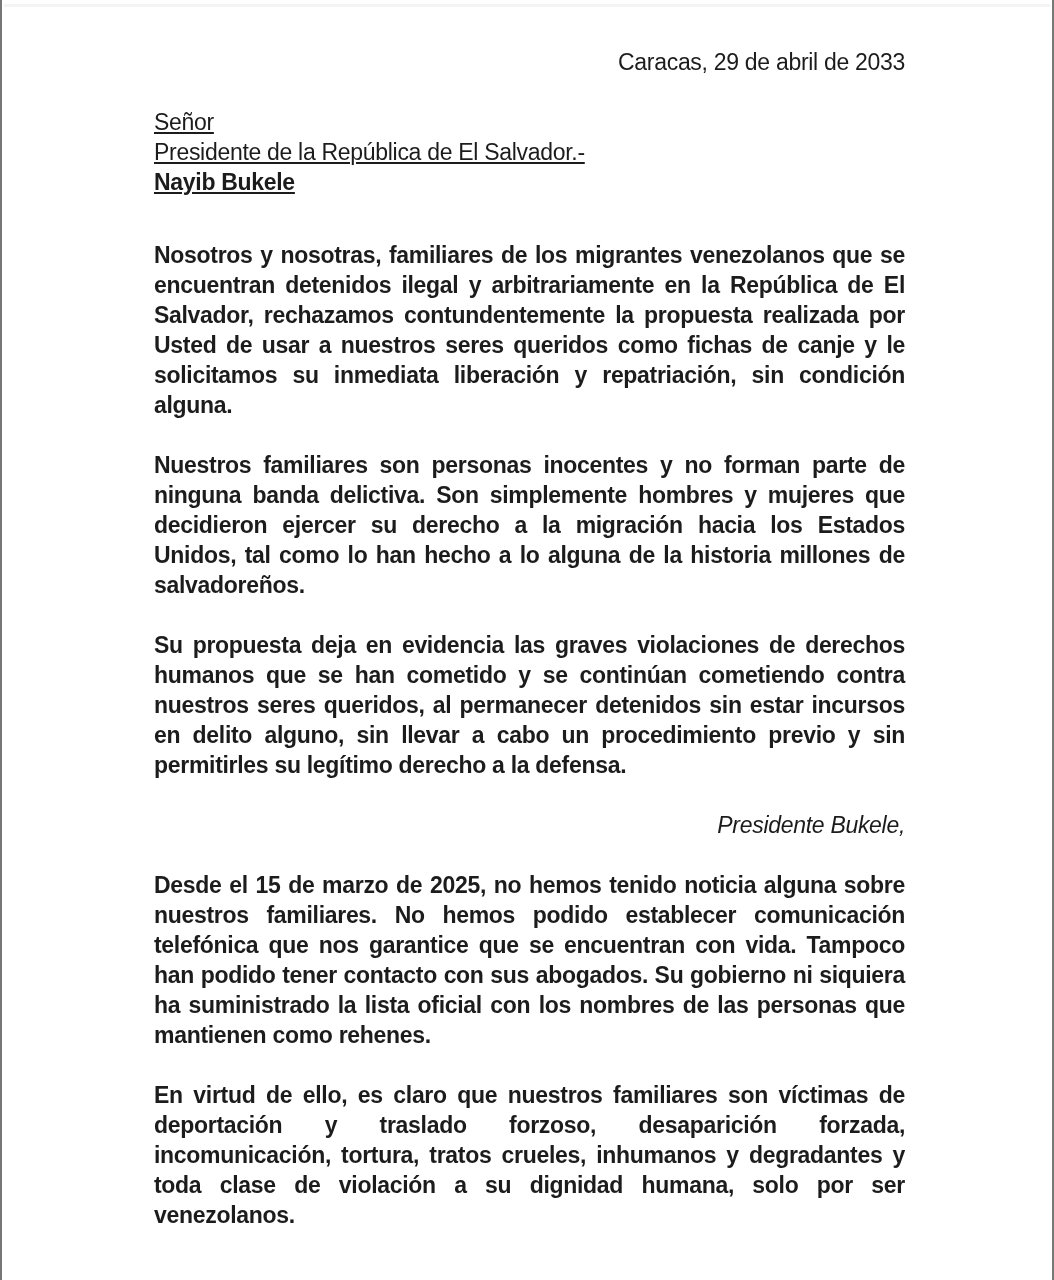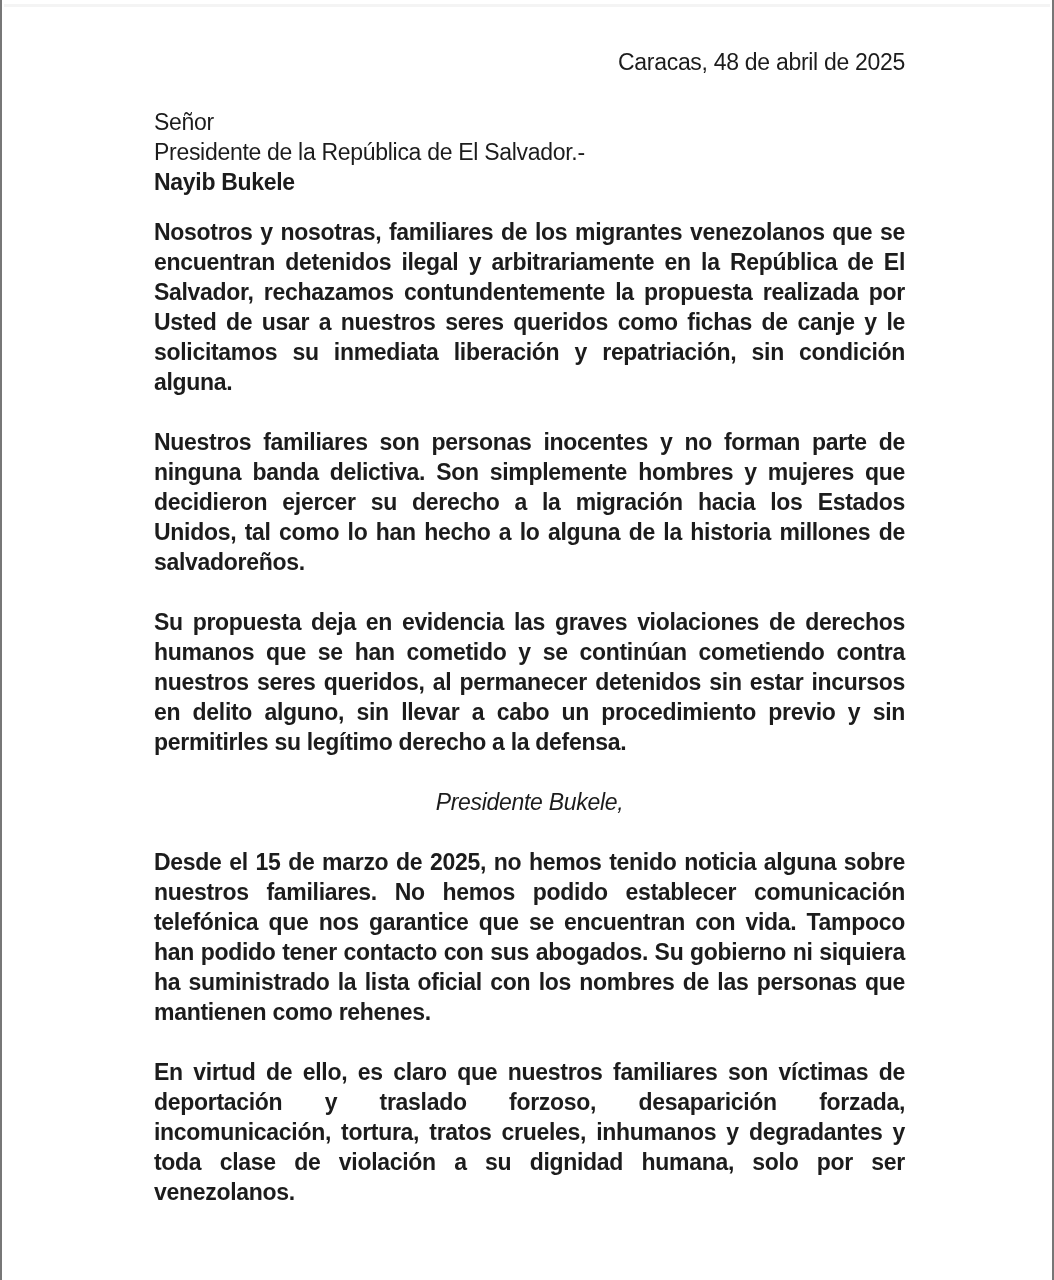--- a/index.html
+++ b/index.html
@@ -14,30 +14,30 @@
   .page {
     position: absolute; left: 152px; top: 47px; width: 751px;
     font-family: "Liberation Sans", "DejaVu Sans", sans-serif;
     font-size: 23px; line-height: 30px; color: #1c1c1c;
     letter-spacing: -0.3px;
   }
   .date { text-align: right; margin: 0 0 30px 0; }
   .addr { margin: 0; }
   .bold { font-weight: bold; }
   p { margin: 0 0 30px 0; text-align: justify; font-weight: bold; }
-  .addr-block { margin-bottom: 20px; }
-  .salutation { font-style: italic; margin: 0 0 30px 0; text-align: center; }
+  .addr-block { margin-bottom: 43px; text-decoration: underline; }
+  .salutation { font-style: italic; margin: 0 0 30px 0; text-align: right; }
 </style>
 </head>
 <body>
 
 <div class="frame">
   <div class="topline"></div>
   <div class="page">
-    <div class="date">Caracas, 48 de abril de 2025</div>
+    <div class="date">Caracas, 29 de abril de 2033</div>
 
     <div class="addr-block">
       <div class="addr">Señor</div>
       <div class="addr">Presidente de la República de El Salvador.-</div>
       <div class="addr bold">Nayib Bukele</div>
     </div>
 
     <p>Nosotros y nosotras, familiares de los migrantes venezolanos que se encuentran detenidos ilegal y arbitrariamente en la República de El Salvador, rechazamos contundentemente la propuesta realizada por Usted de usar a nuestros seres queridos como fichas de canje y le solicitamos su inmediata liberación y repatriación, sin condición alguna.</p>
     <p>Nuestros familiares son personas inocentes y no forman parte de ninguna banda delictiva. Son simplemente hombres y mujeres que decidieron ejercer su derecho a la migración hacia los Estados Unidos, tal como lo han hecho a lo alguna de la historia millones de salvadoreños.</p>
     <p>Su propuesta deja en evidencia las graves violaciones de derechos humanos que se han cometido y se continúan cometiendo contra nuestros seres queridos, al permanecer detenidos sin estar incursos en delito alguno, sin llevar a cabo un procedimiento previo y sin permitirles su legítimo derecho a la defensa.</p>

